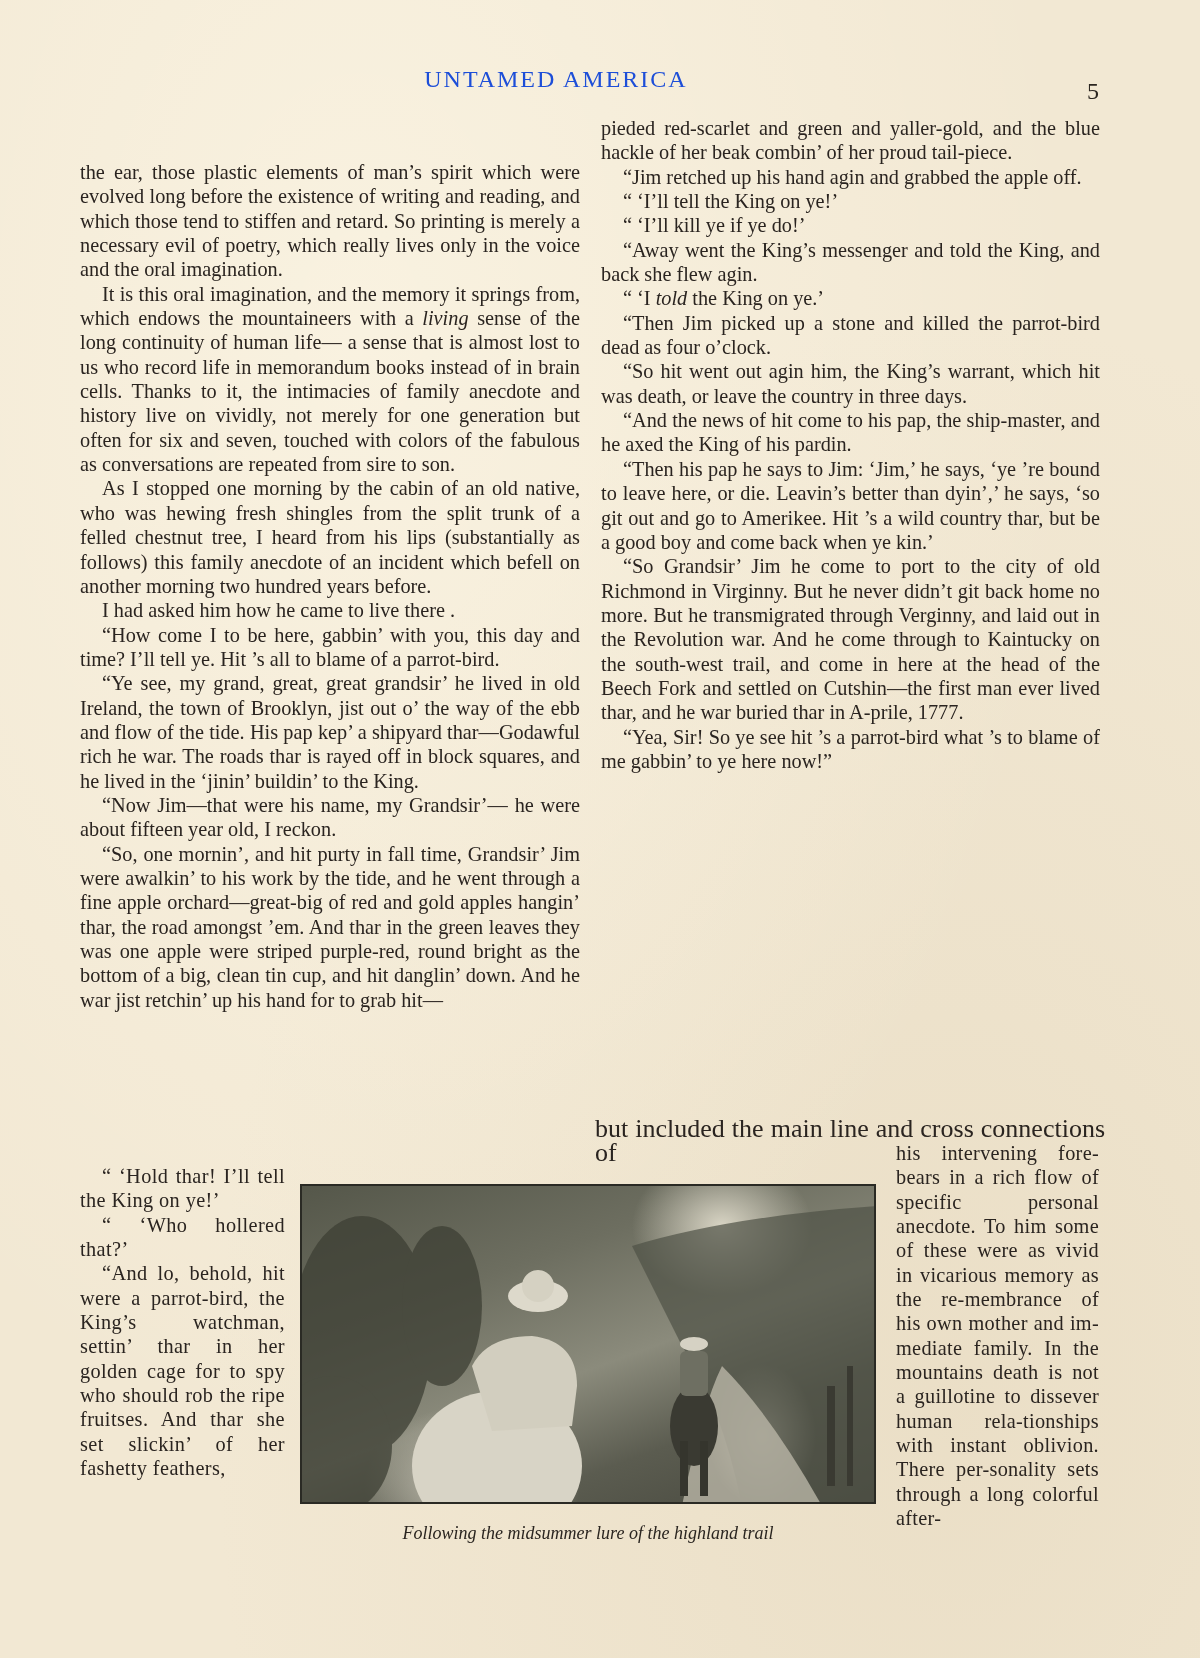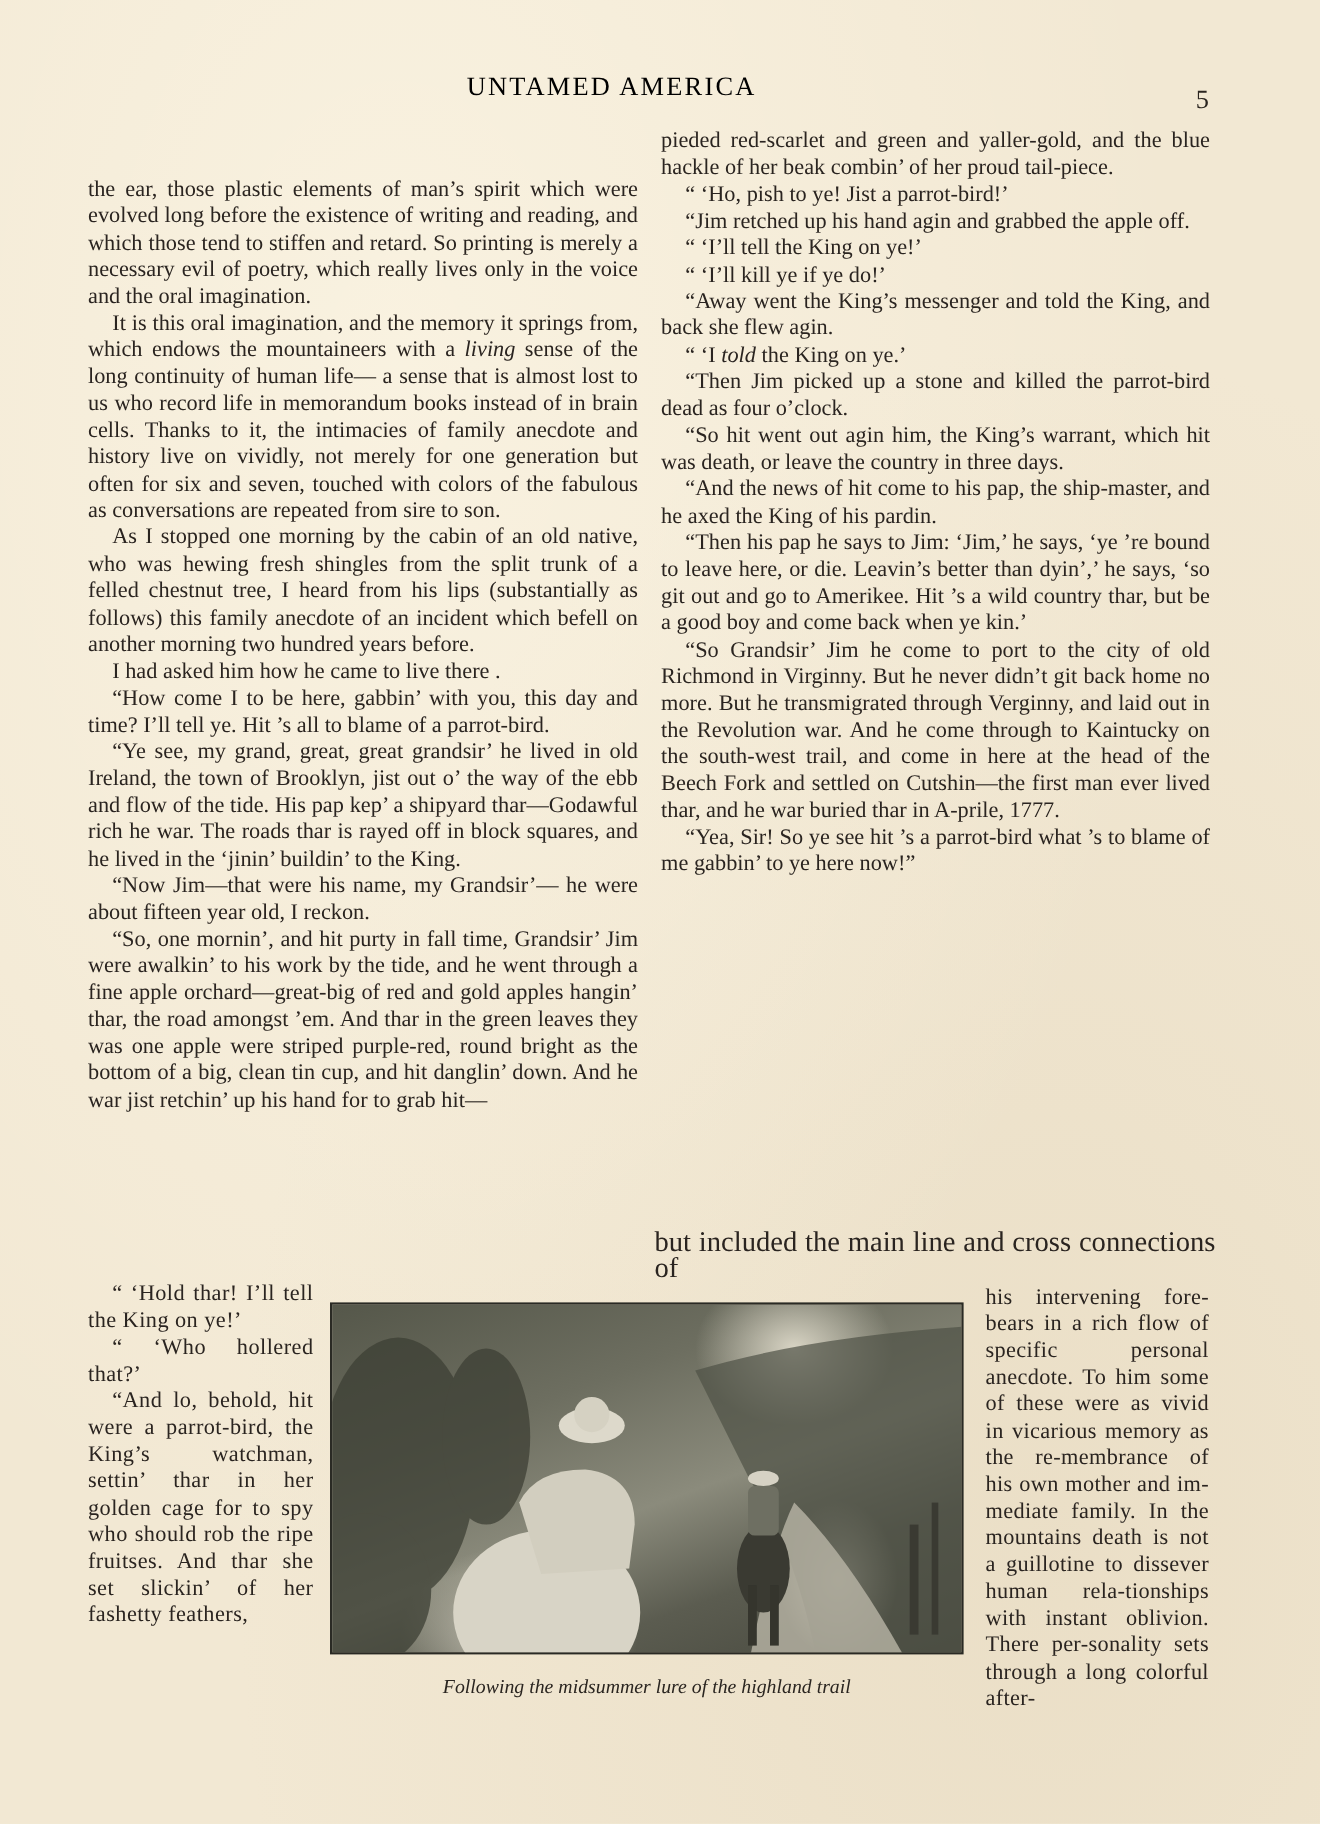--- a/index.html
+++ b/index.html
@@ -13,36 +13,36 @@
   .page-bg {
     position: absolute; inset: 0;
     background:
       radial-gradient(ellipse at 30% 20%, rgba(255,250,235,0.55), rgba(0,0,0,0) 60%),
       radial-gradient(ellipse at 80% 85%, rgba(220,205,175,0.35), rgba(0,0,0,0) 55%),
       #f2e8d3;
   }
   .running-head {
     position: absolute; top: 66px; left: 0; width: 1112px;
     text-align: center; font-size: 24px; letter-spacing: 2px;
-    color: #000000;
+    color: #1d4ed8;
   }
   .page-num {
     position: absolute; top: 78px; left: 1087px;
     font-size: 24px; color: #2b2520;
   }
   .col {
     position: absolute; font-size: 20.3px; line-height: 24.35px;
     text-align: justify; color: #2a2420;
   }
   .col p { margin: 0; text-indent: 22px; }
   .col p.noind { text-indent: 0; }
   .col-left { left: 80px; top: 116px; width: 500px; margin-top: 44px; }
   .col-right { left: 601px; top: 116px; width: 499px; }
   .col-left-narrow { left: 80px; top: 1164px; width: 205px; letter-spacing: 0.4px; }
-  .col-right-narrow { left: 896px; top: 1141px; width: 203px; letter-spacing: 0.3px; margin-top: 26px; }
+  .col-right-narrow { left: 896px; top: 1141px; width: 203px; letter-spacing: 0.3px; }
   .full-line { position:absolute; left: 595px; top: 1117px; font-size: 26px; line-height: 24.35px; width: 510px; text-align: justify; color:#2a2420; }
   em { font-style: italic; }
   .photo {
     position: absolute; left: 300px; top: 1184px; width: 576px; height: 320px;
     border: 2px solid #2a2a24; box-sizing: border-box;
     background:
       radial-gradient(ellipse 90px 70px at 420px 40px, #d8d4c4 0%, rgba(216,212,196,0) 100%),
       radial-gradient(ellipse 120px 90px at 170px 300px, #cfcbbd 0%, rgba(207,203,189,0) 90%),
       radial-gradient(ellipse 60px 80px at 460px 250px, #bdb9aa 0%, rgba(189,185,170,0) 90%),
       linear-gradient(160deg, #55574a 0%, #6d6e60 30%, #8b8b7c 55%, #5b5c50 75%, #46473d 100%);
@@ -74,21 +74,20 @@
 </div>
 
 <div class="col col-left-narrow">
   <p>“ ‘Hold thar!  I’ll tell the King on ye!’</p>
   <p>“ ‘Who hollered that?’</p>
   <p>“And lo, behold, hit were a parrot-bird, the King’s watchman, settin’ thar in her golden cage for to spy who should rob the ripe fruitses.  And thar she set slickin’ of her fashetty feathers,</p>
 </div>
 
 <div class="col col-right">
   <p class="noind">pieded red-scarlet and green and yaller-gold, and the blue hackle of her beak combin’ of her proud tail-piece.</p>
-  <p>“ ‘Ho, pish to ye!  Jist a parrot-bird!’</p>
   <p>“Jim retched up his hand agin and grabbed the apple off.</p>
   <p>“ ‘I’ll tell the King on ye!’</p>
   <p>“ ‘I’ll kill ye if ye do!’</p>
   <p>“Away went the King’s messenger and told the King, and back she flew agin.</p>
   <p><span>“ ‘I</span> <em>told</em> <span>the King on ye.’</span></p>
   <p>“Then Jim picked up a stone and killed the parrot-bird dead as four o’clock.</p>
   <p>“So hit went out agin him, the King’s warrant, which hit was death, or leave the country in three days.</p>
   <p>“And the news of hit come to his pap, the ship-master, and he axed the King of his pardin.</p>
   <p>“Then his pap he says to Jim: ‘Jim,’ he says, ‘ye ’re bound to leave here, or die.  Leavin’s better than dyin’,’ he says, ‘so git out and go to Amerikee.  Hit ’s a wild country thar, but be a good boy and come back when ye kin.’</p>
   <p>“So Grandsir’ Jim he come to port to the city of old Richmond in Virginny.  But he never didn’t git back home no more.  But he transmigrated through Verginny, and laid out in the Revolution war.  And he come through to Kaintucky on the south-west trail, and come in here at the head of the Beech Fork and settled on Cutshin—the first man ever lived thar, and he war buried thar in A-prile, 1777.</p>

